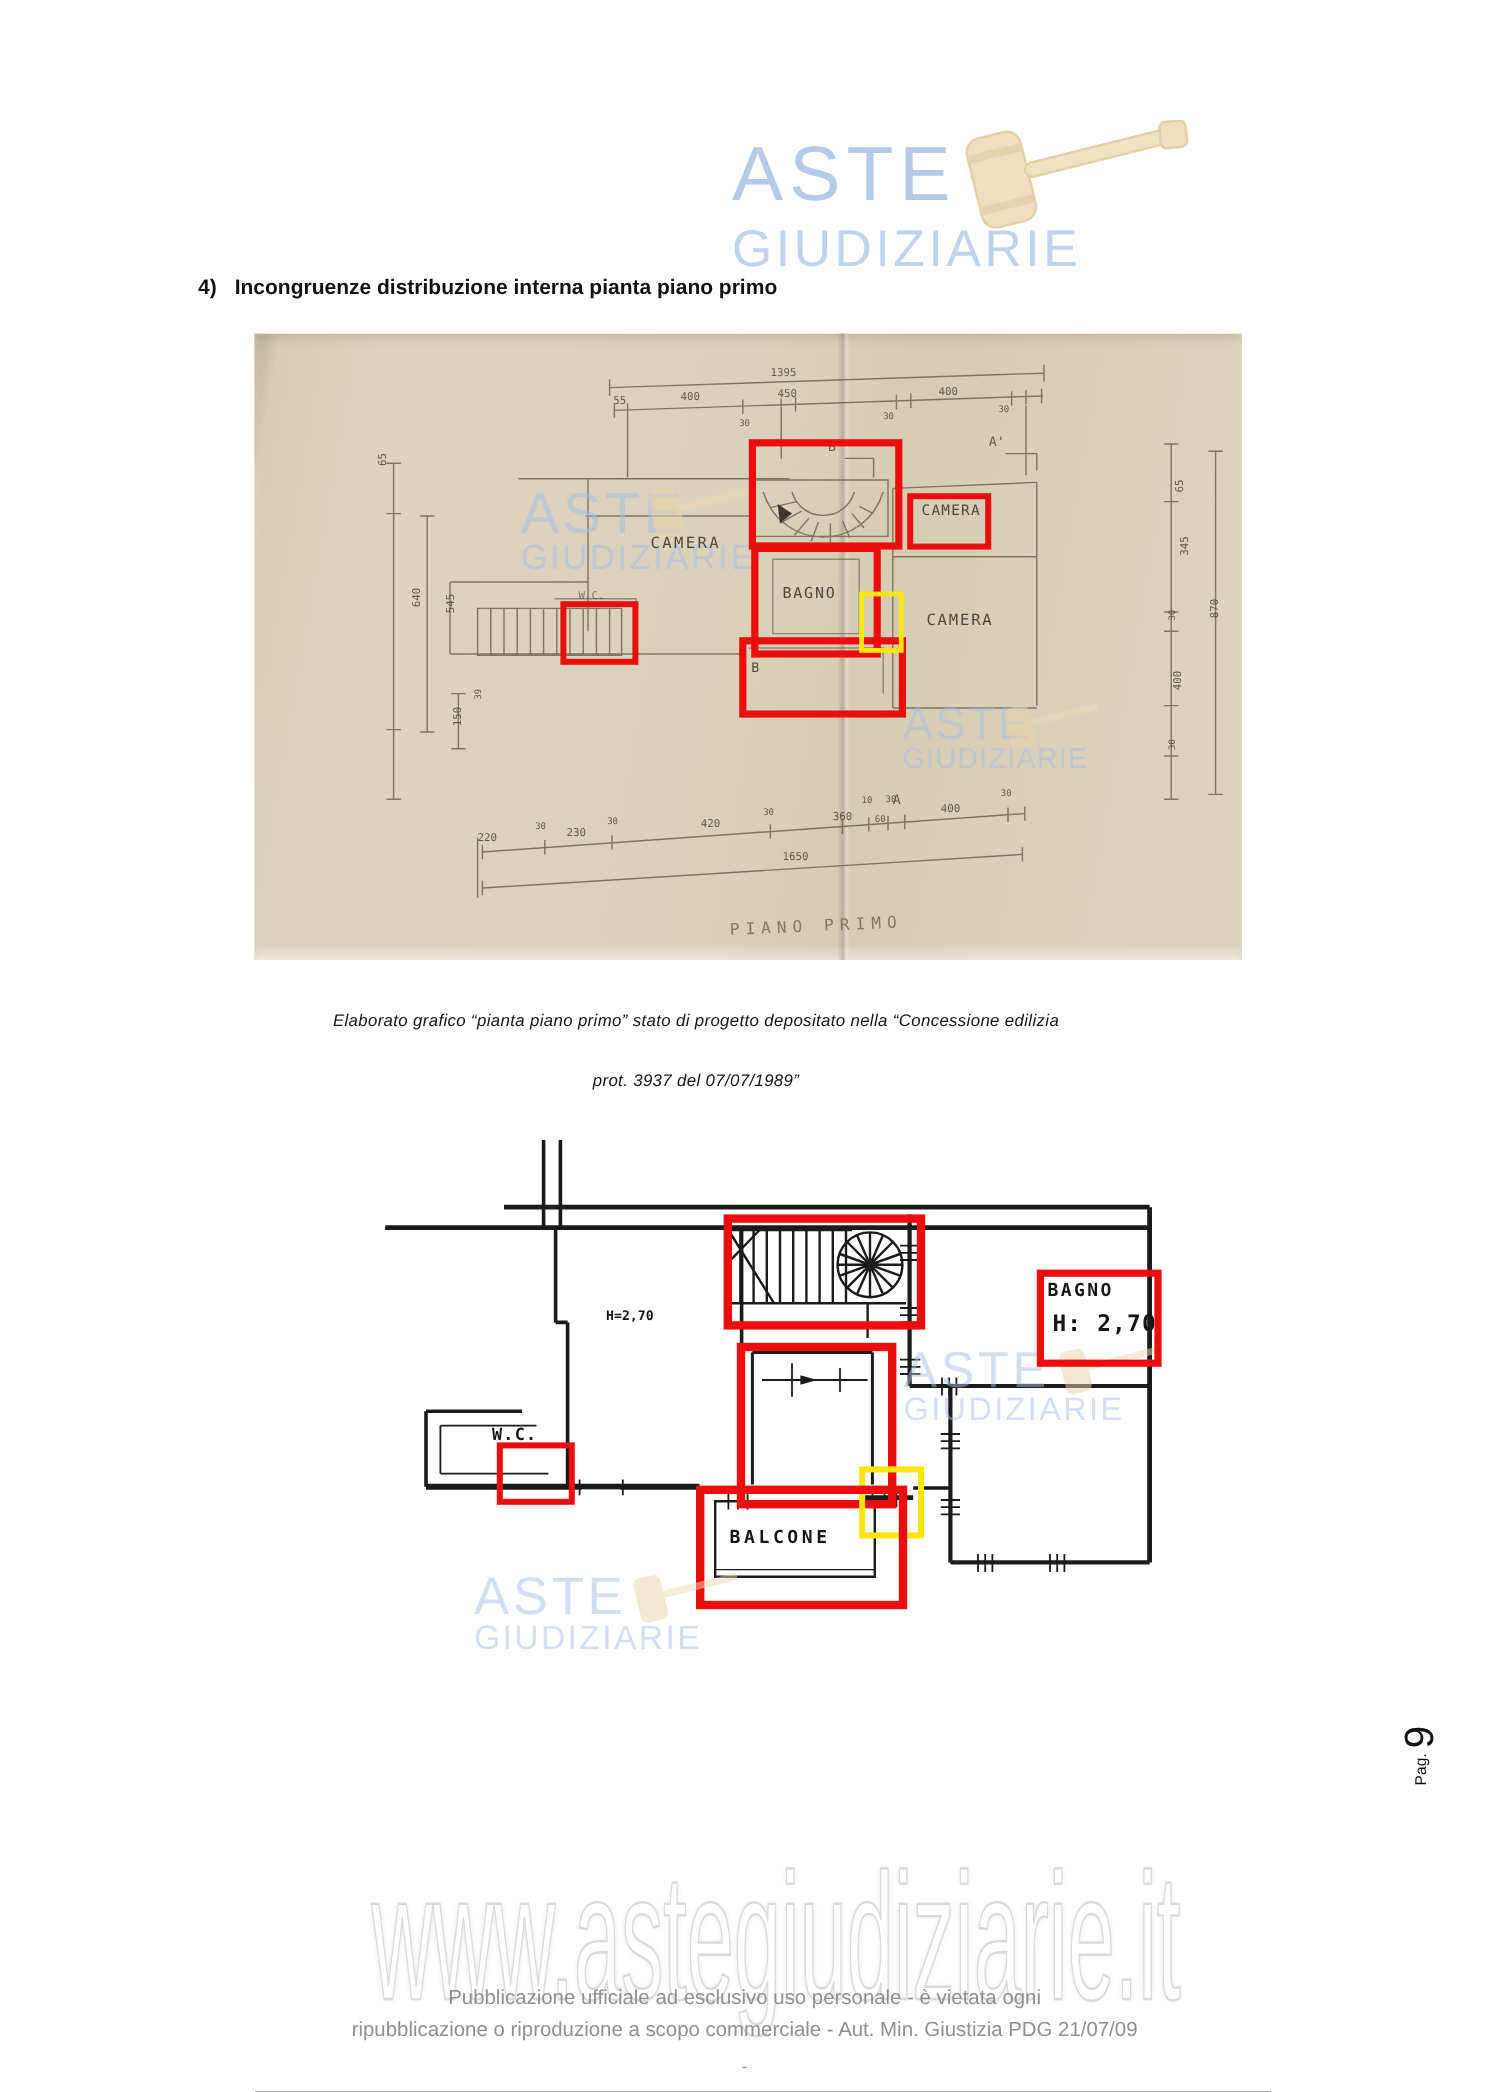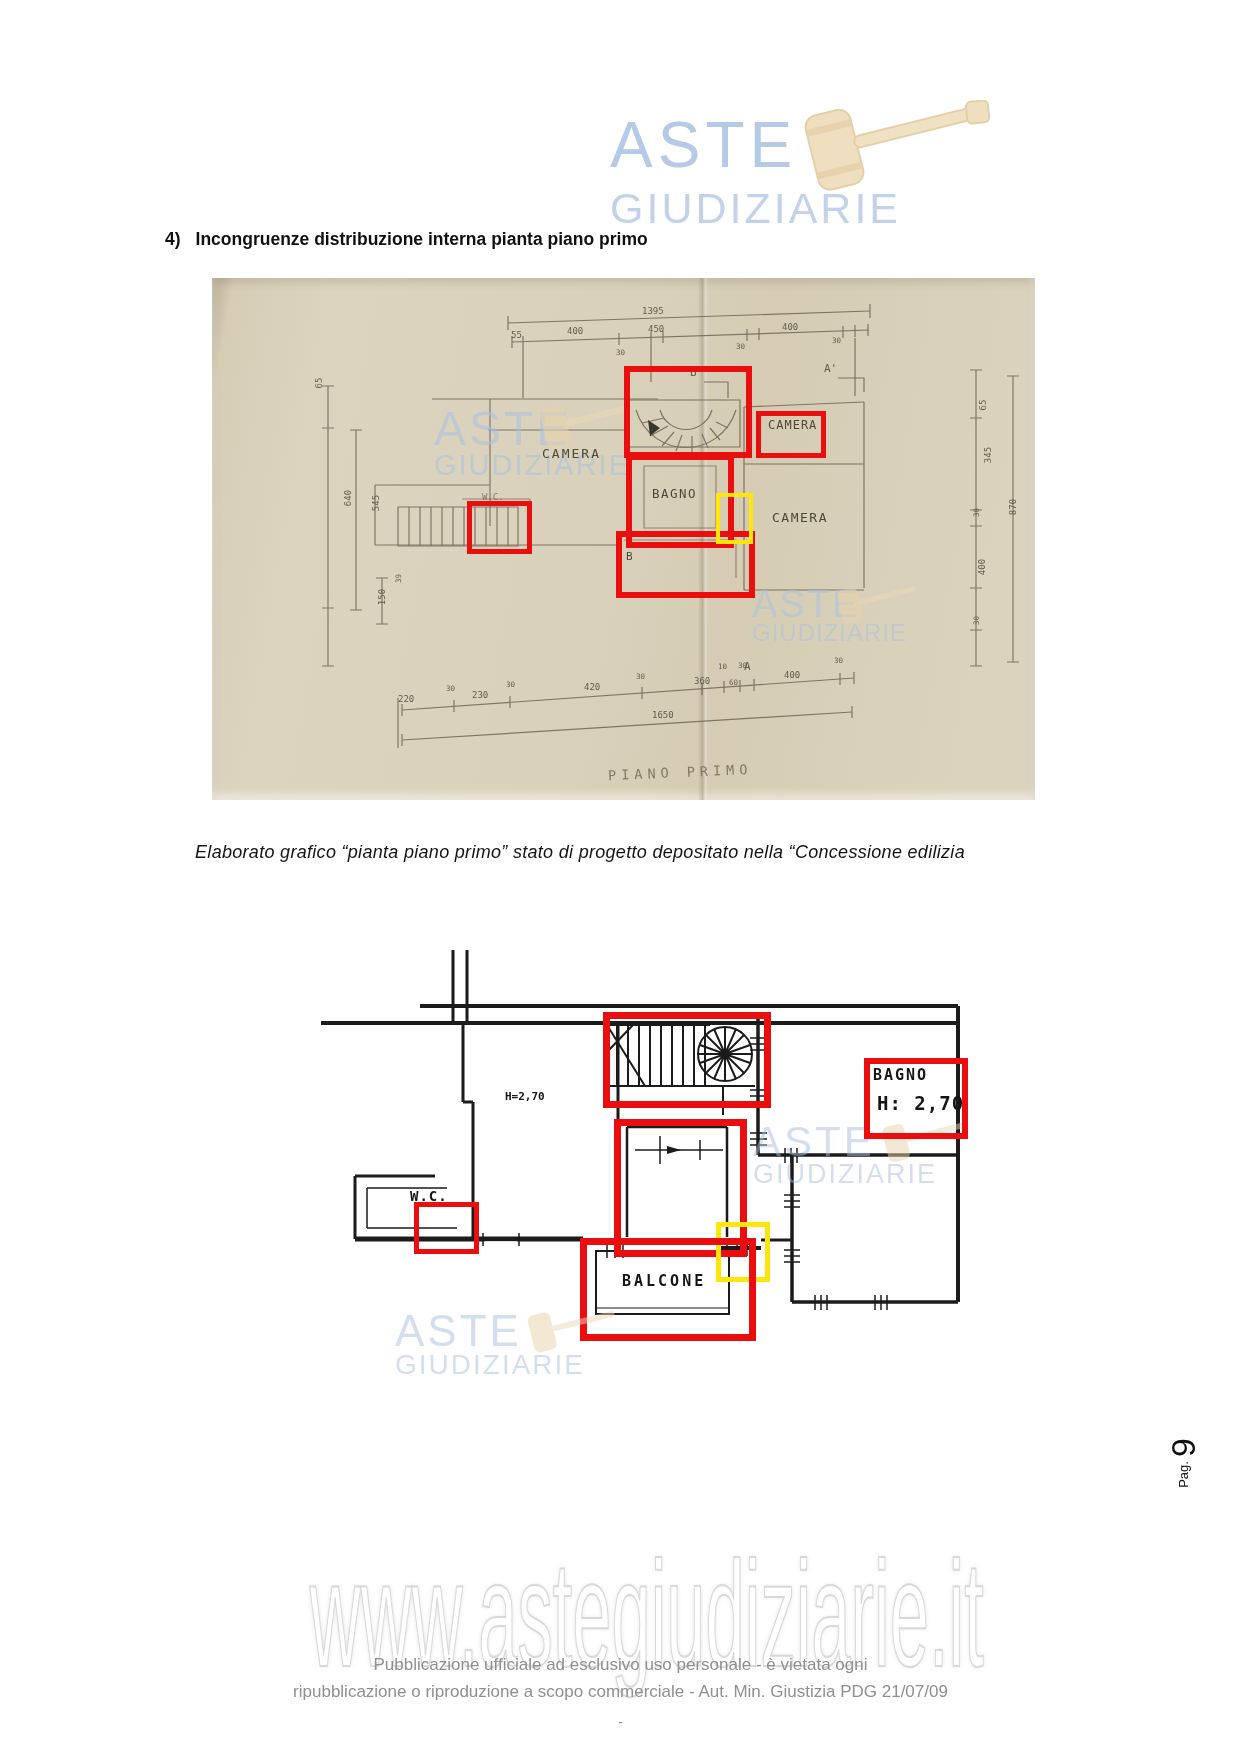--- a/index.html
+++ b/index.html
@@ -26,21 +26,21 @@
   .room{position:absolute;font-family:"DejaVu Sans Mono",monospace;color:#4d483a;white-space:nowrap;}
   .rbox{position:absolute;border-style:solid;border-color:#ea0e0e;}
   .ybox{position:absolute;border-style:solid;border-color:#ffe60a;}
 
   
   .wm{position:absolute;color:#a9c1e3;line-height:.95;white-space:nowrap;}
   .wm .a{display:block;font-weight:400;}
   .wm .g{display:block;font-weight:400;}
 
   
-  .caption{left:20px;width:1120px;text-align:center;font-style:italic;font-size:18px;color:#141414;letter-spacing:.3px;}
+  .caption{left:20px;width:1120px;text-align:center;font-style:italic;font-size:14px;color:#141414;letter-spacing:.3px;}
 
   
   .plan2{left:315px;top:950px;width:645px;height:390px;background:#fff;}
   .p2lab{position:absolute;font-family:"DejaVu Sans Mono",monospace;font-weight:bold;color:#161616;white-space:nowrap;}
 
   
   .pagenum{left:1138px;top:1408px;width:90px;height:110px;display:flex;align-items:center;justify-content:center;
     transform:rotate(-90deg);color:#111;white-space:nowrap;}
   .pagenum .pl{font-size:13px;margin-right:4px;}
   .pagenum .pv{font-size:34px;font-weight:500;}
@@ -209,20 +209,21 @@
 
     <div class="rbox" style="left:412px;top:88px;width:116px;height:80px;border-width:6px;"></div>
     <div class="rbox" style="left:544px;top:133px;width:60px;height:37px;border-width:5px;"></div>
     <div class="rbox" style="left:414px;top:176px;width:96px;height:82px;border-width:6px;"></div>
     <div class="rbox" style="left:404px;top:253px;width:127px;height:55px;border-width:6px;"></div>
     <div class="rbox" style="left:255px;top:223px;width:55px;height:43px;border-width:5px;"></div>
     <div class="ybox" style="left:504px;top:215px;width:29px;height:43px;border-width:4px;"></div>
   </div>
 
   <div class="abs caption" style="top:842px;">Elaborato grafico “pianta piano primo” stato di progetto depositato nella “Concessione edilizia</div>
+  <div class="abs caption" style="top:892px;">prot. 3937 del 07/07/1989”</div>
 
   <div class="abs plan2">
     <svg width="645" height="390" viewBox="0 0 645 390">
       <g stroke="#1b1b1b" fill="none">
 
         <path d="M105,56 H643" stroke-width="4"></path>
         <path d="M6,73 H643" stroke-width="4"></path>
         <path d="M138,0 V73 M152,0 V73" stroke-width="3"></path>
 
         <path d="M148,73 V152 M148,152 h10 M158,152 V289" stroke-width="3"></path>
@@ -279,21 +280,21 @@
       <g transform="rotate(-14 60 50)">
         <rect x="22" y="8" width="46" height="76" rx="12" fill="#e8d3ab"></rect>
         <rect x="66" y="38" width="128" height="12" rx="6" fill="#ecd9b8"></rect>
       </g>
     </svg>
 
     <span class="p2lab" style="left:190px;top:140px;font-size:11px;">H=2,70</span>
     <span class="p2lab" style="left:558px;top:116px;font-size:15px;letter-spacing:2px;">BAGNO</span>
     <span class="p2lab" style="left:562px;top:142px;font-size:19px;letter-spacing:1px;">H: 2,70</span>
     <span class="p2lab" style="left:95px;top:238px;font-size:14px;letter-spacing:1px;">W.C.</span>
-    <span class="p2lab" style="left:293px;top:322px;font-size:15px;letter-spacing:3px;margin-left:14px;">BALCONE</span>
+    <span class="p2lab" style="left:293px;top:322px;font-size:15px;letter-spacing:3px;">BALCONE</span>
 
     <div class="rbox" style="left:288px;top:62px;width:154px;height:82px;border-width:7px;"></div>
     <div class="rbox" style="left:549px;top:108px;width:92px;height:69px;border-width:6px;"></div>
     <div class="rbox" style="left:299px;top:169px;width:119px;height:124px;border-width:7px;"></div>
     <div class="ybox" style="left:401px;top:272px;width:44px;height:50px;border-width:5px;"></div>
     <div class="rbox" style="left:265px;top:288px;width:162px;height:89px;border-width:7px;"></div>
     <div class="rbox" style="left:99px;top:252px;width:55px;height:42px;border-width:5px;"></div>
   </div>
 
   <div class="abs wm" style="left:395px;top:1310px;opacity:.5;">

